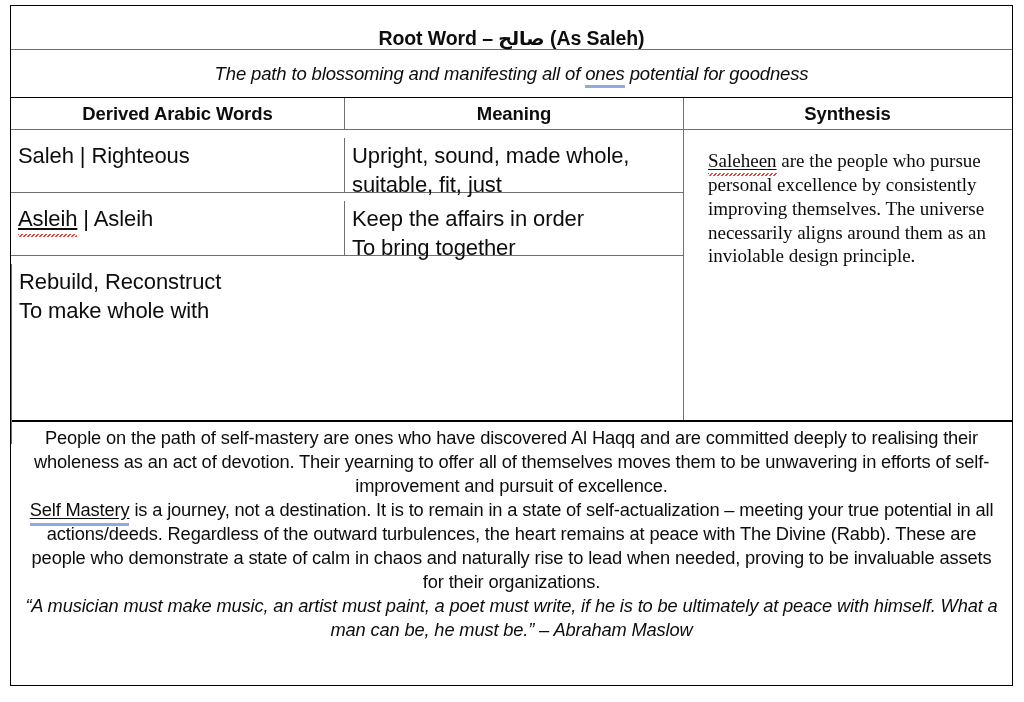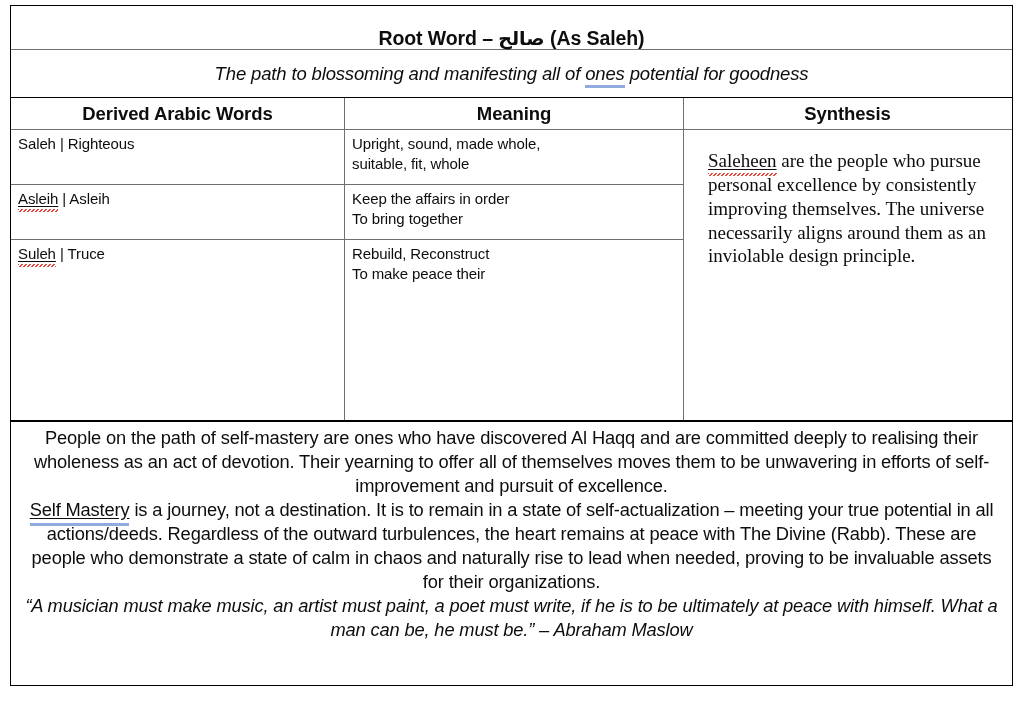--- a/index.html
+++ b/index.html
@@ -108,23 +108,24 @@
     height: 290px;
     box-sizing: border-box;
   }
 
   .left-stack { display: flex; flex-direction: column; }
   .cell-pair { display: flex; }
 
   .row-cell {
     box-sizing: border-box;
     padding: 4px 0 0 7px;
-    font-size: 15px;
+    font-size: 22px;
     line-height: 1.30;
     letter-spacing: -0.1px;
+    margin-top: 8px;
   }
   .r1 { height: 55px; border-bottom: 1.3px solid #6f6f6f; }
   .r2 { height: 55px; border-bottom: 1.3px solid #6f6f6f; }
   .r3 { height: 180px; }
 
   .spell-red {
     position: relative;
     display: inline-block;
   }
   .spell-red::after {
@@ -205,37 +206,36 @@
     </div>
 
     <div class="tbody">
 
       <div class="left-stack">
 
         <div class="cell-pair">
           <div class="col-a row-cell r1"><span>Saleh | Righteous</span></div>
           <div class="col-b row-cell r1">
             <div>Upright, sound, made whole,</div>
-            <div>suitable, fit, whole</div>
+            <div>suitable, fit, just</div>
           </div>
         </div>
 
         <div class="cell-pair">
           <div class="col-a row-cell r2"><span class="spell-red u">Asleih</span><span> | Asleih</span></div>
           <div class="col-b row-cell r2">
             <div>Keep the affairs in order</div>
             <div>To bring together</div>
           </div>
         </div>
 
         <div class="cell-pair">
-          <div class="col-a row-cell r3"><span class="spell-red u">Suleh</span><span> | Truce</span></div>
           <div class="col-b row-cell r3">
             <div>Rebuild, Reconstruct</div>
-            <div>To make peace their</div>
+            <div>To make whole with</div>
           </div>
         </div>
 
       </div>
 
       <div class="col-c synthesis">
         <p><span class="spell-red u">Saleheen</span><span> are the people who pursue personal excellence by consistently improving themselves. The universe necessarily aligns around them as an inviolable design principle.</span></p>
       </div>
 
     </div>

